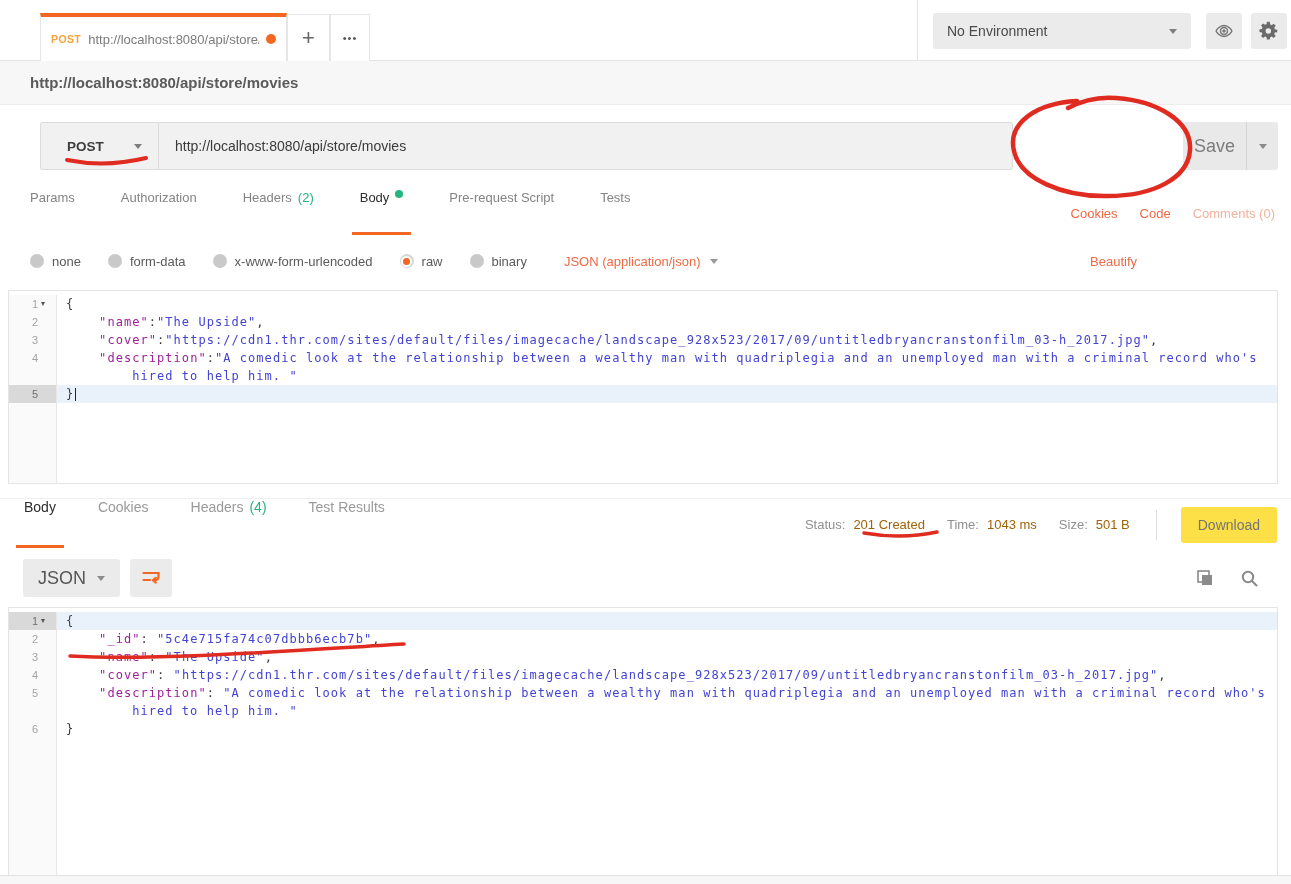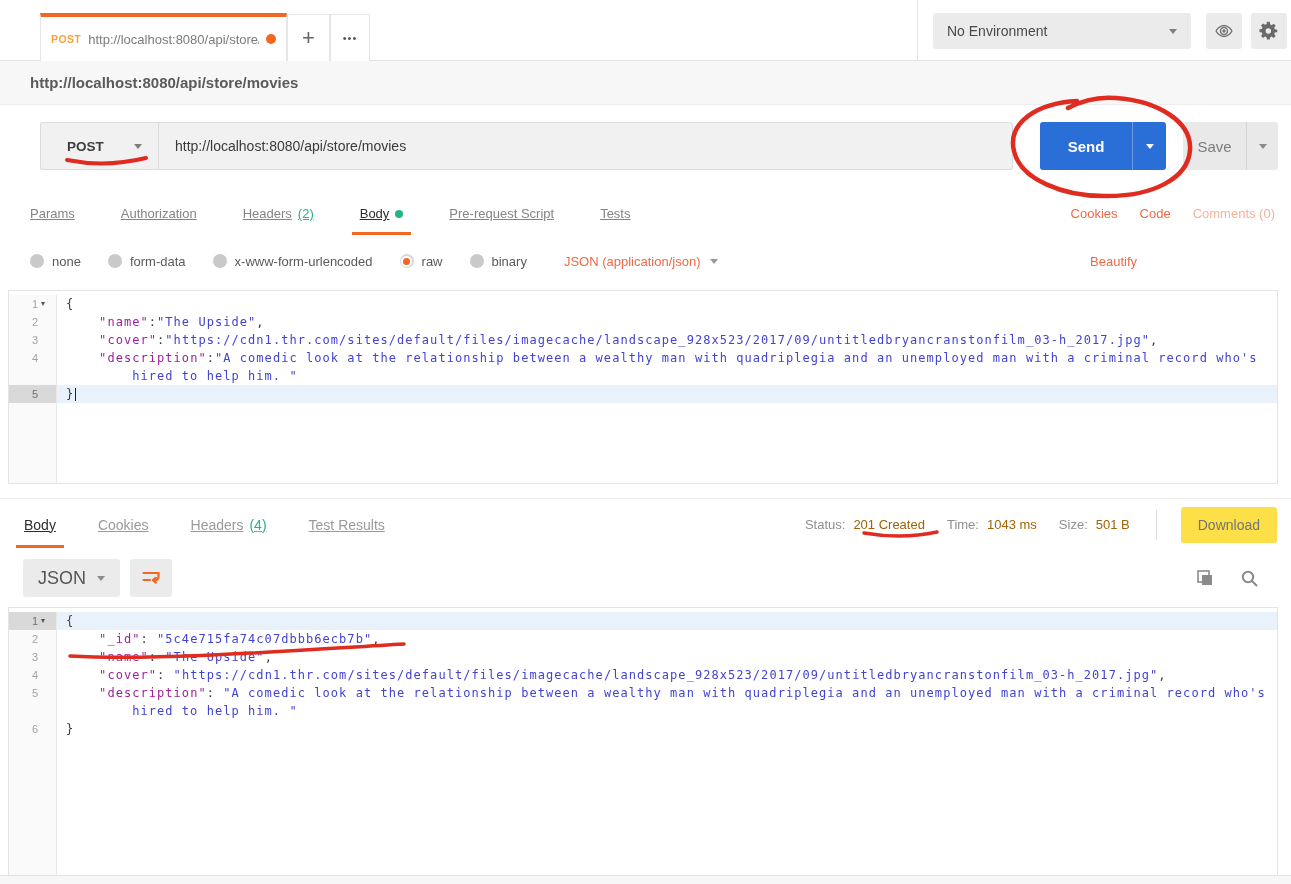--- a/index.html
+++ b/index.html
@@ -41,28 +41,28 @@
   .url-input { position:absolute; left:158px; top:17px; width:855px; height:48px; background:#f1f1f1;
     border:1px solid #dcdcdc; border-radius:0 3px 3px 0; display:flex; align-items:center; padding:0 16px;
     font-size:14px; color:#3a3a3a; }
   .send-btn { position:absolute; left:1040px; top:17px; width:126px; height:48px; background:#2a6fd8; border-radius:3px;
     display:flex; color:#fff; cursor:pointer; }
   .send-main { flex:1; display:flex; align-items:center; justify-content:center; font-size:15px; font-weight:bold; }
   .send-caret { width:34px; display:flex; align-items:center; justify-content:center; border-left:1px solid rgba(255,255,255,.3); }
   .send-caret .caret { border-top-color:#fff; }
   .save-btn { position:absolute; left:1183px; top:17px; width:95px; height:48px; background:#e9e9e9; border-radius:3px;
     display:flex; color:#7c7c7c; cursor:pointer; }
-  .save-main { flex:1; display:flex; align-items:center; justify-content:center; font-size:15px; }
+  .save-main { flex:1; display:flex; align-items:center; justify-content:center; font-size:18px; }
   .save-caret { width:32px; display:flex; align-items:center; justify-content:center; border-left:1px solid #d5d5d5; }
   .save-caret .caret { border-top-color:#8a8a8a; }
 
   
   .req-tabs { position:absolute; top:190px; left:0; width:1291px; height:47px; display:flex; align-items:stretch;
     padding-left:22px; font-size:13px; color:#848484; }
-  .rtab { position:relative; display:flex; align-items:center; gap:6px; padding:0 8px; margin-right:30px; cursor:pointer; white-space:nowrap;text-decoration:underline; }
+  .rtab { position:relative; display:flex; gap:6px; padding:0 8px; margin-right:30px; cursor:pointer; white-space:nowrap; }
   .rtab.active { color:#2d2d2d; }
   .rtab.active::after { content:''; position:absolute; left:0; right:0; bottom:2px; height:3px; background:#f26722; }
   .count-green { color:#26b47f; }
   .dot-green { width:8px; height:8px; border-radius:50%; background:#26b47f; display:inline-block; }
   .req-tabs-right { margin-left:auto; display:flex; align-items:center; gap:22px; padding-right:16px; font-size:13px; }
   .link-orange { color:#ed6a45; cursor:pointer; }
   .link-orange.faded { color:#f3b29c; }
 
   
   .body-opts { position:absolute; top:237px; left:0; width:1153px; height:48px; display:flex; align-items:center;
@@ -159,26 +159,20 @@
 </div>
 
 <div class="builder">
   <div class="method-select">
     <span>POST</span>
     <span class="caret"></span>
   </div>
   <div class="url-input">
     <span>http://localhost:8080/api/store/movies</span>
   </div>
-  <div class="send-btn">
-    <span class="send-main">Send</span>
-    <span class="send-caret">
-        <span class="caret"></span>
-      </span>
-  </div>
   <div class="save-btn">
     <span class="save-main">Save</span>
     <span class="save-caret">
         <span class="caret"></span>
       </span>
   </div>
 </div>
 
 <div class="req-tabs">
   <div class="rtab">

